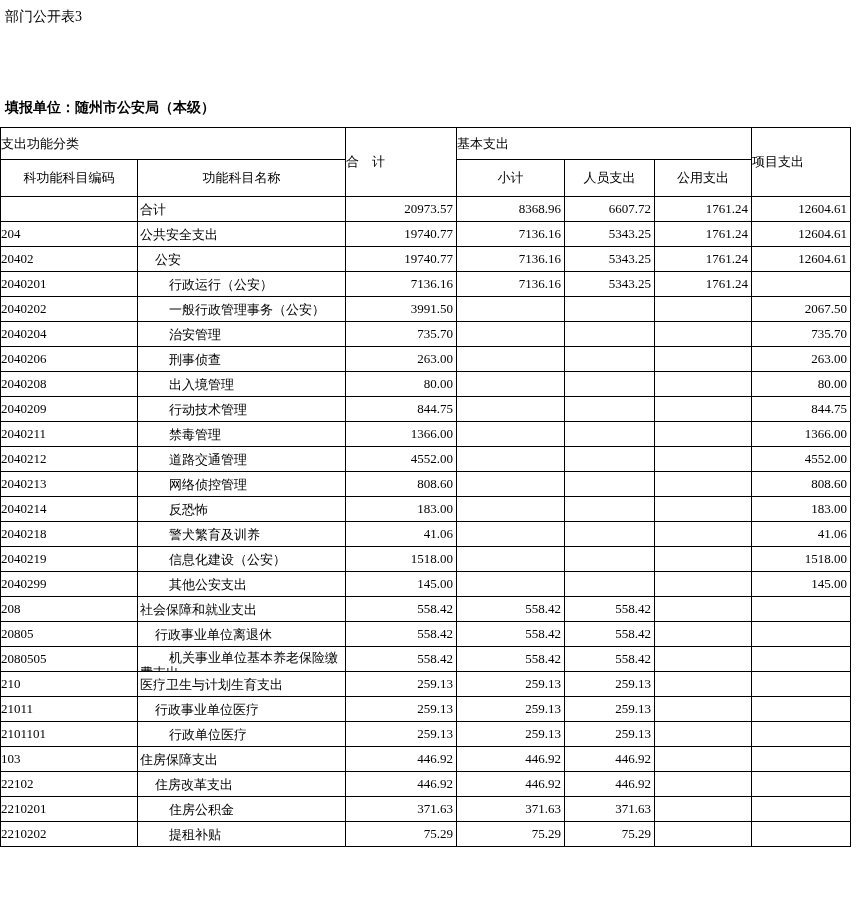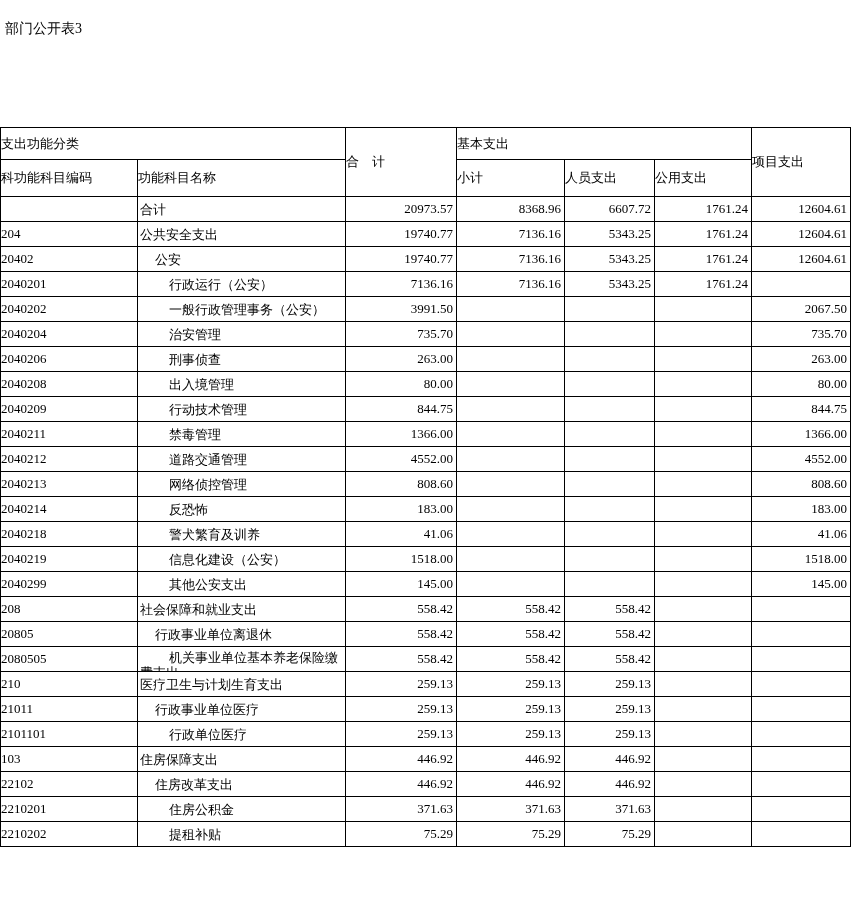--- a/index.html
+++ b/index.html
@@ -11,21 +11,21 @@
   .page {
     position: relative;
     width: 866px;
     height: 899px;
     background: #ffffff;
     overflow: hidden;
   }
   .doc-label {
     position: absolute;
     left: 5px;
-    top: 20px;
+    top: 8px;
     font-size: 14px;
     white-space: nowrap;
   }
   .page-title {
     position: absolute;
     top: 40px;
     left: 0;
     width: 100%;
     text-align: center;
     font-size: 28px;
@@ -49,21 +49,21 @@
     border-collapse: collapse;
     table-layout: fixed;
   }
   table.budget th, table.budget td {
     border: 1px solid #000;
     font-size: 13px;
     font-weight: normal;
     overflow: hidden;
   }
   thead tr.hrow1 th { height: 32px; text-align: left; vertical-align: middle; }
-  thead tr.hrow2 th { height: 37px; text-align: left; vertical-align: middle; }
+  thead tr.hrow2 th { height: 37px; text-align: center; vertical-align: middle; }
   thead th.span2 { vertical-align: middle; }
   tbody td { height: 25px; vertical-align: middle; padding: 0; }
   td.code-cell { text-align: left; }
   td.num-cell { text-align: right; padding-right: 3px; }
   td.name-cell { text-align: left; padding: 0 2px; }
   .name-inner {
     height: 23px;
     line-height: 23px;
     overflow: hidden;
   }
@@ -75,20 +75,21 @@
   }
 </style>
 </head>
 <body>
 
 <div class="page">
 
   <div class="doc-label">部门公开表3</div>
 
 
+  <div class="unit-line">填报单位：随州市公安局（本级）</div>
 
   <table class="budget">
     <colgroup>
       <col style="width:137px">
       <col style="width:208px">
       <col style="width:111px">
       <col style="width:108px">
       <col style="width:90px">
       <col style="width:97px">
       <col style="width:99px">

